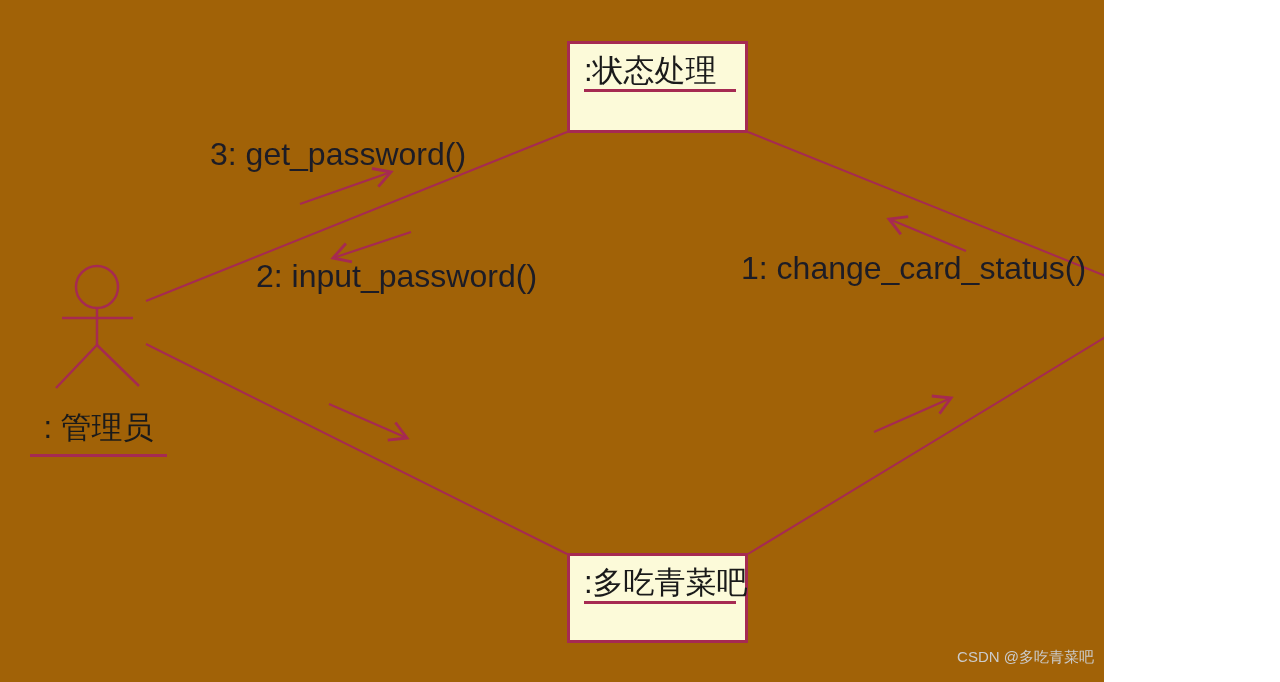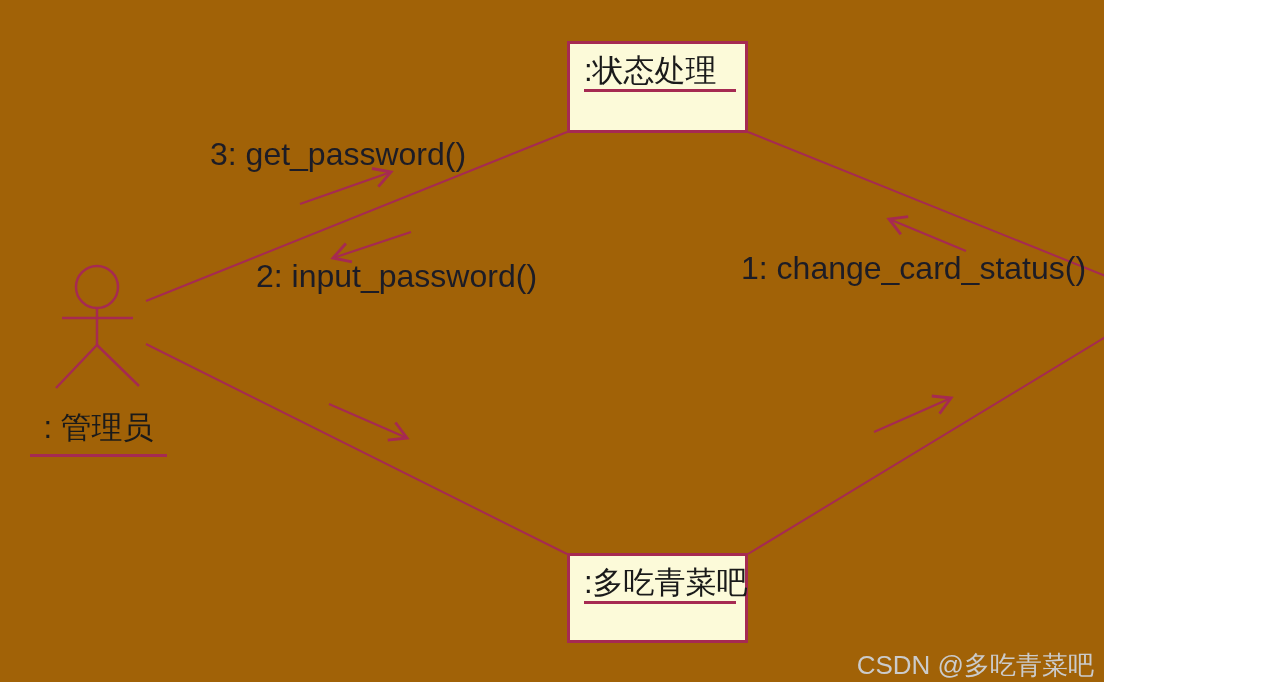--- a/index.html
+++ b/index.html
@@ -57,21 +57,21 @@
   .msg-1 { left: 741px; top: 253px; }
   .msg-2 { left: 256px; top: 261px; }
   .msg-3 { left: 210px; top: 139px; }
   .msg-4 { left: 265px; top: 376px; }
   .msg-5 { left: 745px; top: 366px; }
 
   .watermark {
     position: absolute;
     right: 10px;
     top: 648px;
-    font-size: 26px;
+    font-size: 15px;
     color: #cbcbcb;
     white-space: nowrap;
   }
 </style>
 </head>
 <body>
 
 <div class="stage">
 
   <svg width="1280" height="682" viewBox="0 0 1280 682">

